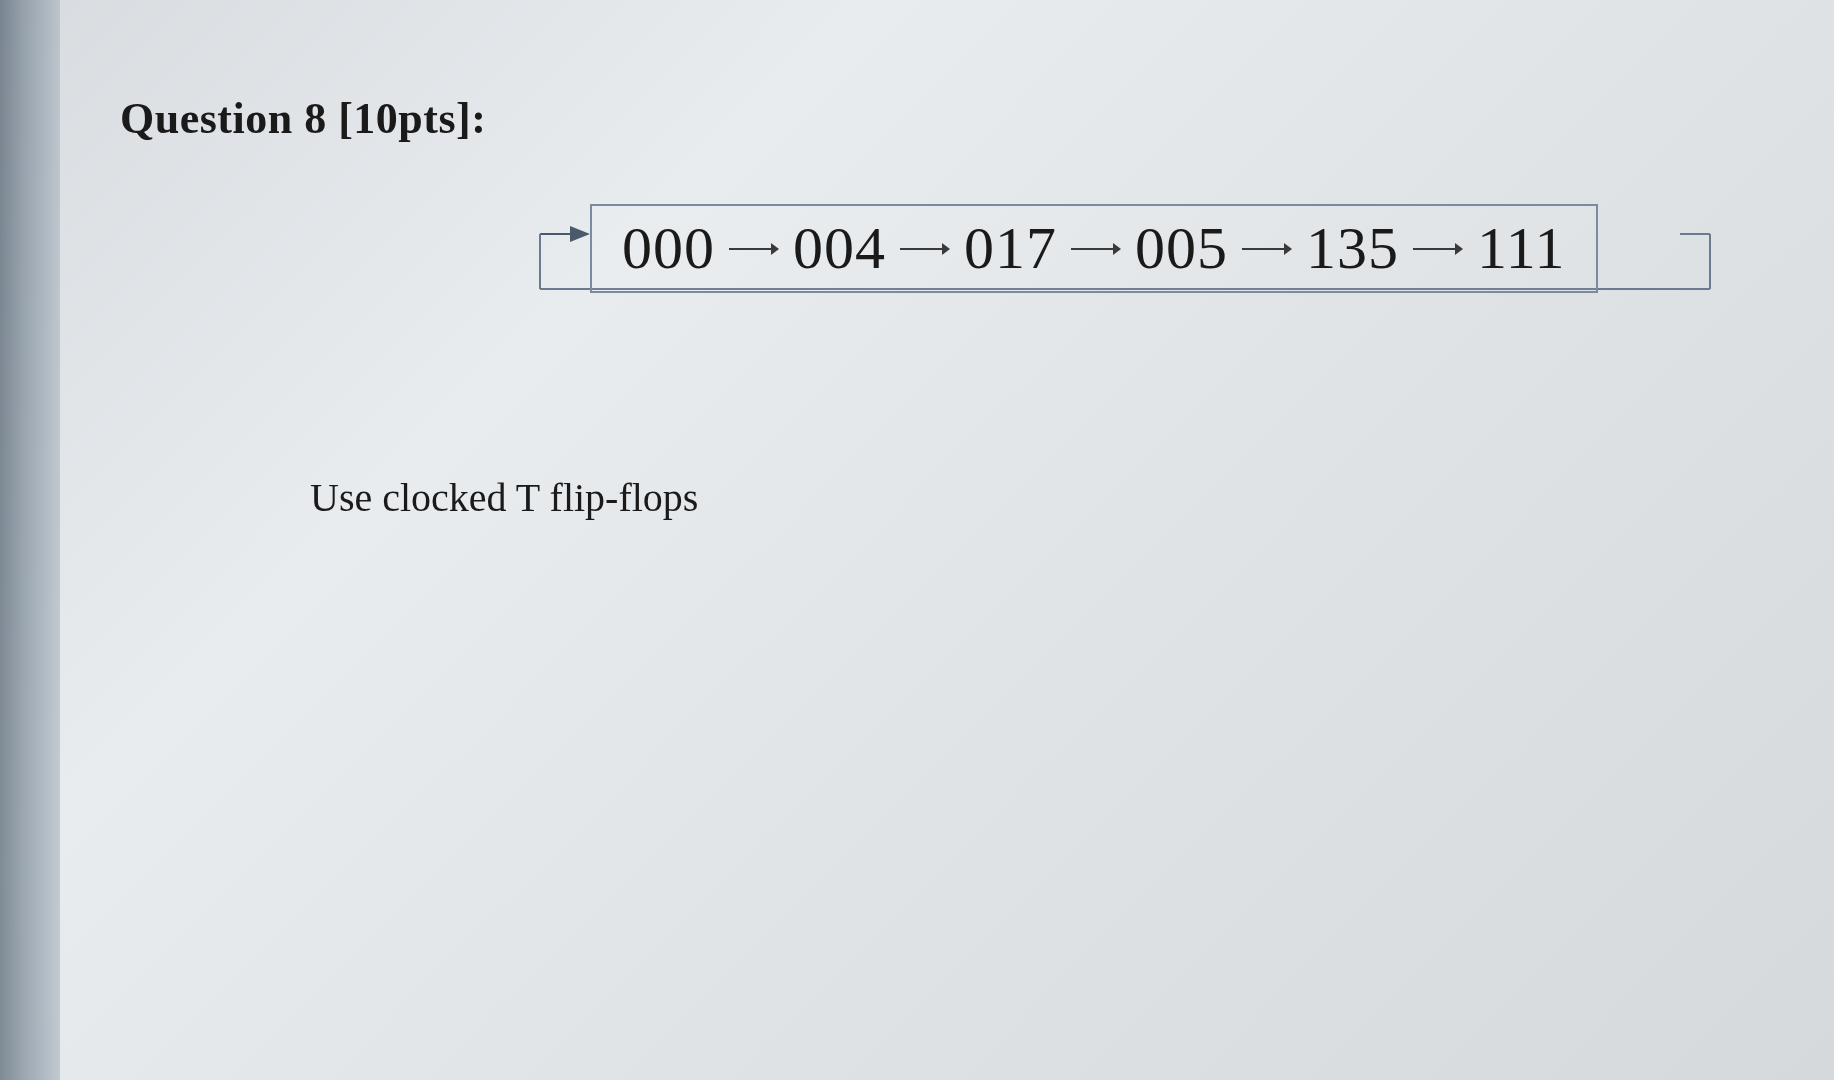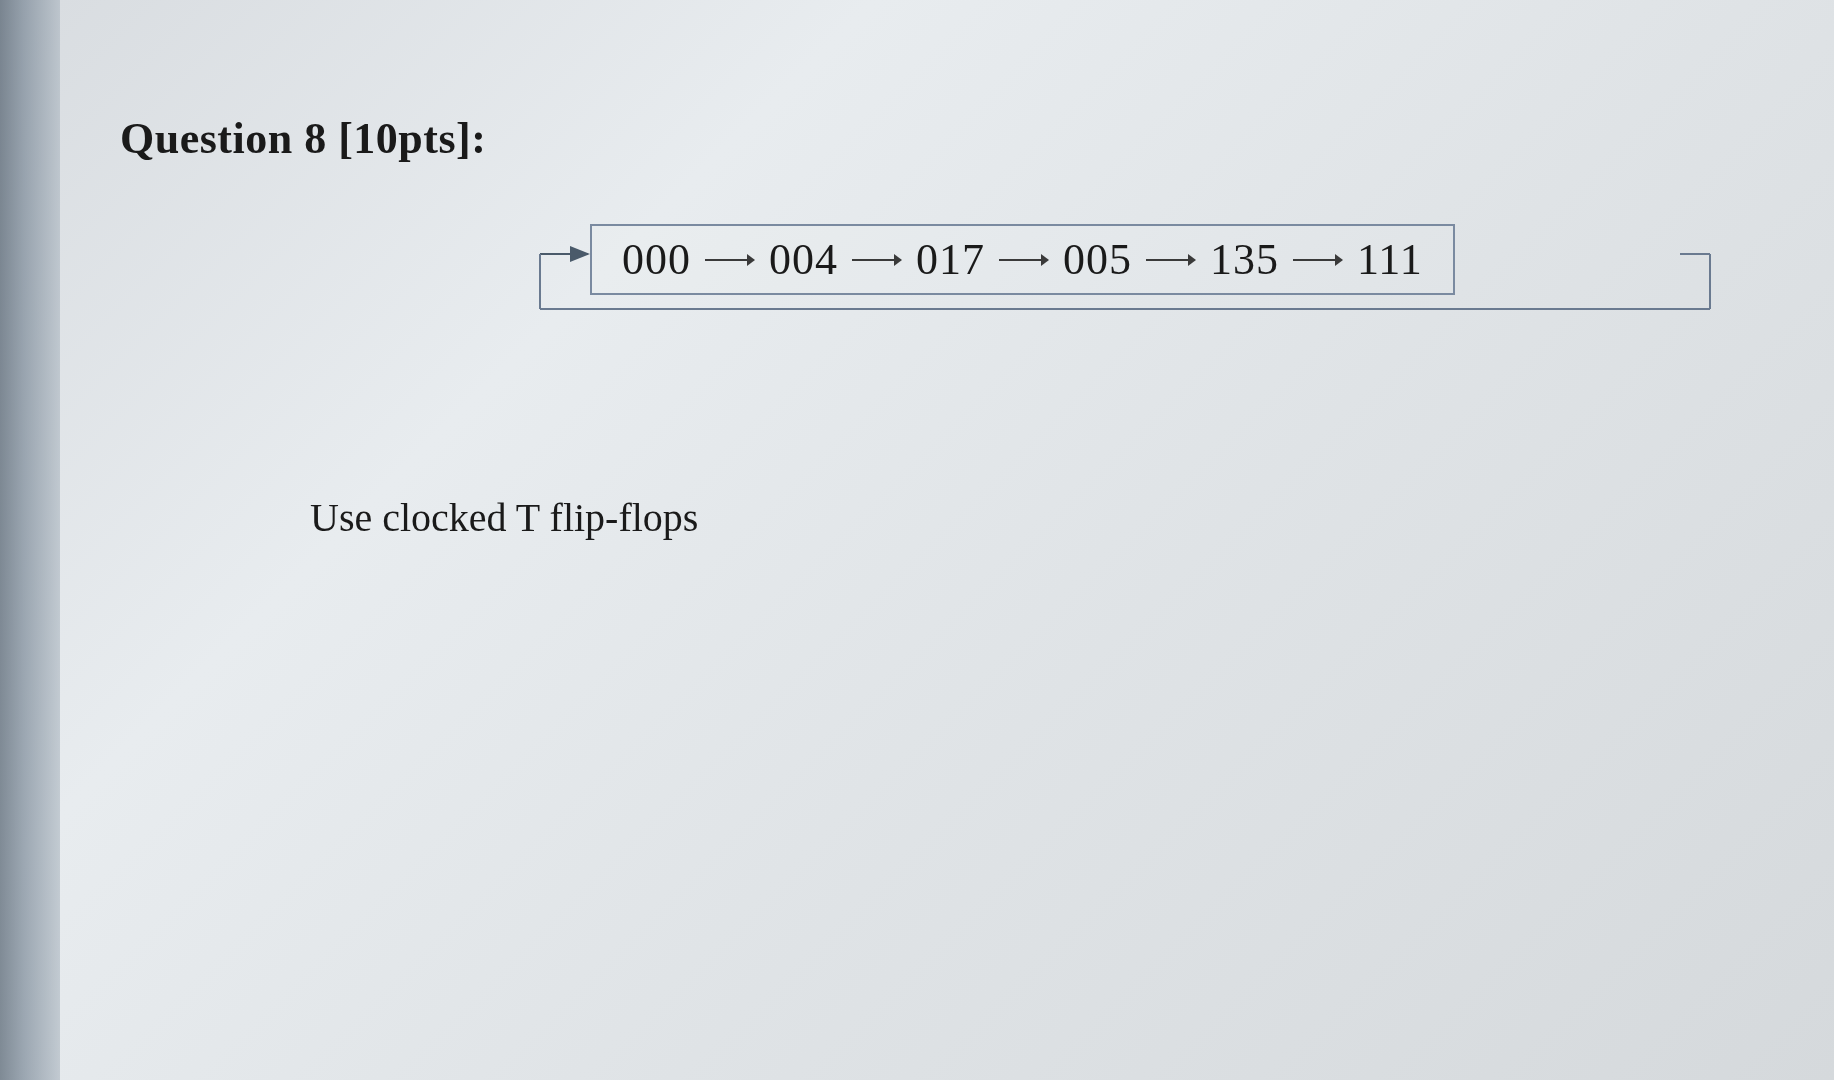--- a/index.html
+++ b/index.html
@@ -13,21 +13,20 @@
     position: relative;
     overflow: hidden;
   }
   .page {
     position: absolute;
     left: 60px;
     top: 0;
     right: 0;
     bottom: 0;
     padding: 93px 80px 80px 60px;
-    margin-top: 20px;
   }
   .edge {
     position: absolute;
     left: 0;
     top: 0;
     width: 60px;
     height: 100%;
     background: linear-gradient(90deg, #3a4a5a 0%, #6a7a8a 40%, #aab5bf 100%);
     opacity: 0.6;
   }
@@ -52,21 +51,21 @@
     position: relative;
     height: 130px;
   }
   .seq-box {
     position: absolute;
     left: 50px;
     top: 0;
     border: 2px solid #7a8aa0;
     background: rgba(255,255,255,0.05);
     padding: 8px 30px 8px 30px;
-    font-size: 44px;
+    font-size: 60px;
     letter-spacing: 1px;
     display: flex;
     align-items: center;
     gap: 14px;
     white-space: nowrap;
   }
   .arrow-icon {
     display: inline-flex;
     align-items: center;
   }

